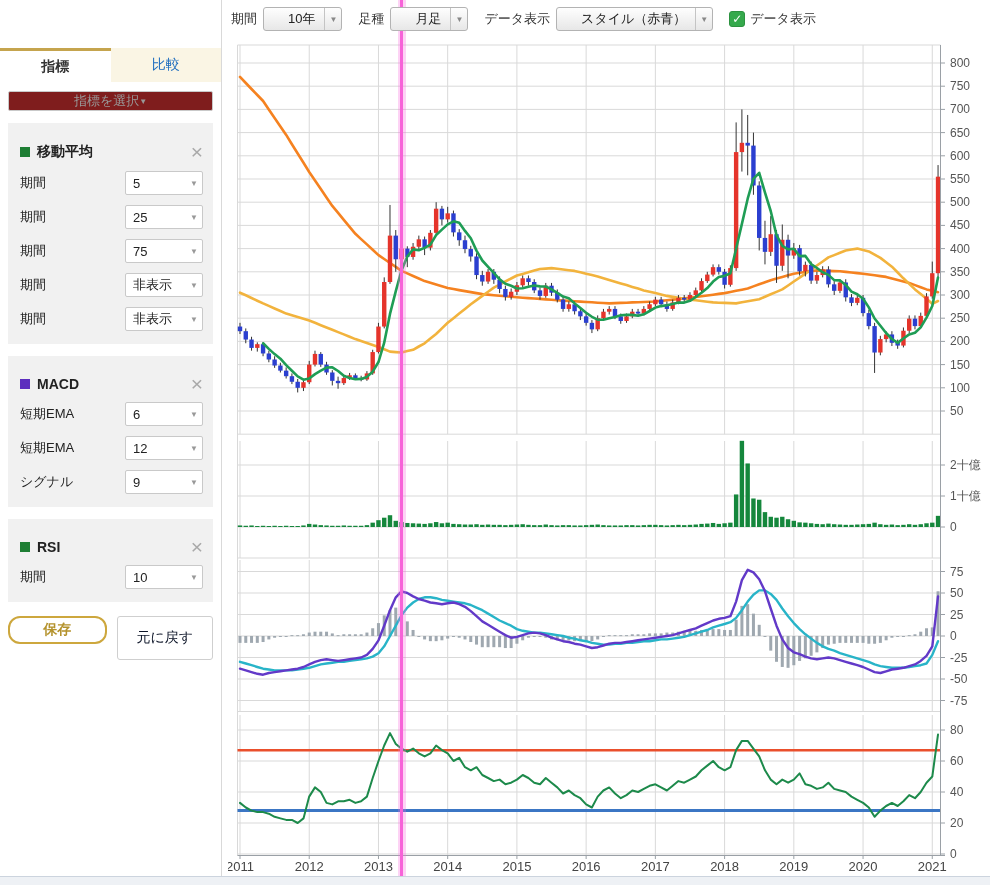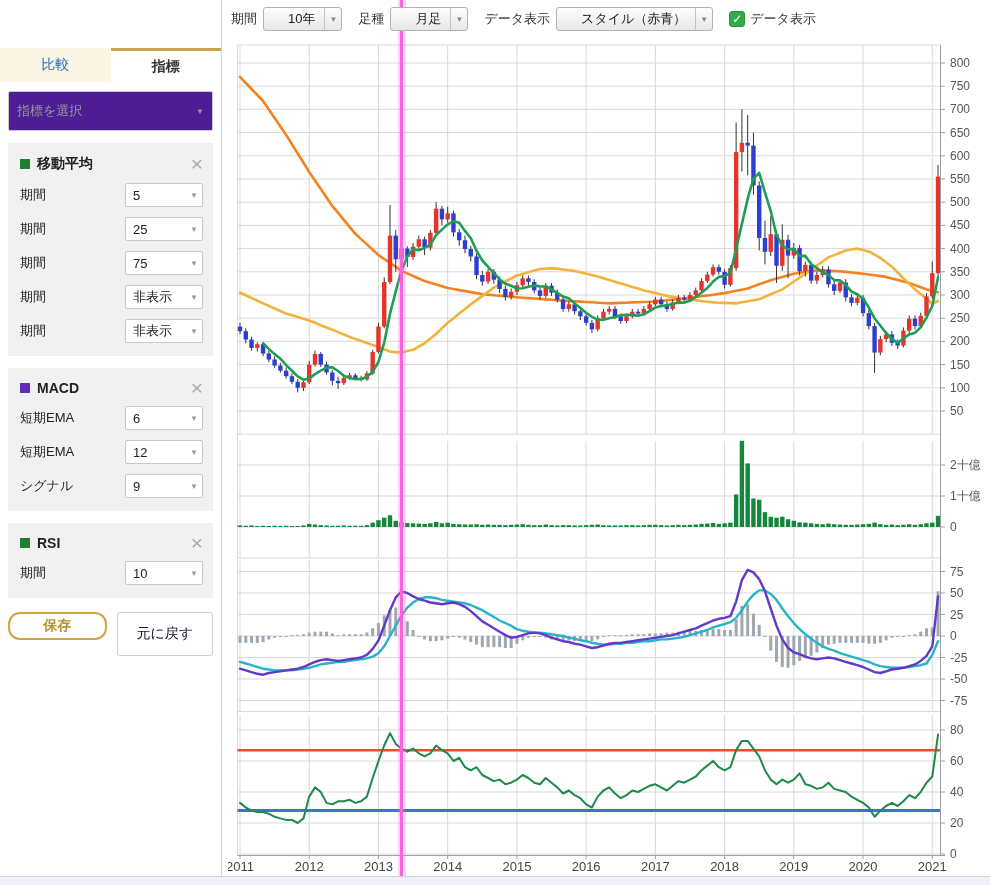--- a/index.html
+++ b/index.html
@@ -16,24 +16,24 @@
   .cb { width:16px; height:16px; border-radius:3px; background:#35a94c; border:1px solid #2d9240; color:#fff;
         font-size:12px; display:flex; align-items:center; justify-content:center; margin-right:5px; cursor:pointer; }
 
   
   .sidebar { position:absolute; left:0; top:0; width:221px; height:876px; background:#fff; z-index:10; }
   .side-divider { position:absolute; left:221px; top:0; width:1px; height:876px; background:#d9d9d9; }
   .tabs { display:flex; margin-top:48px; height:34px; }
   .tab { flex:1; display:flex; align-items:center; justify-content:center; font-size:14px; cursor:pointer; }
   .tab.active { background:#fff; border-top:3px solid #c5a44e; font-weight:bold; color:#333; }
   .tab.inactive { background:#faf5e4; color:#1b6bbf; }
-  .iselect { margin:9px 8px 0 8px; height:40px; border:1px solid #c9c9c9; border-radius:2px; background:#4c1d95;
-             display:flex; align-items:center; justify-content:space-between; padding:0 8px; color:#999; font-size:13px; cursor:pointer; }
+  .iselect { margin:9px 8px 0 8px; height:20px; border:1px solid #c9c9c9; border-radius:2px; background:#7f1d1d;
+             display:flex; align-items:center; justify-content:center; padding:0 8px; color:#999; font-size:13px; cursor:pointer; }
   .iselect .caret { color:#999; font-size:8px; }
-  .card { background:#f1f1f1; margin:12px 8px 0 8px; padding:12px 10px 13px 12px; }
+  .card { background:#f1f1f1; margin:12px 8px 0 8px; padding:20px 10px 13px 12px; }
   .card-head { display:flex; align-items:center; }
   .swatch { width:10px; height:10px; margin-right:7px; }
   .card-title { font-weight:bold; font-size:14px; color:#222; flex:1; }
   .close { color:#a9a9a9; font-size:21px; line-height:16px; cursor:pointer; }
   .row { display:flex; align-items:center; justify-content:space-between; margin-top:10px; }
   .rlabel { font-size:13px; color:#222; }
   .rsel { position:relative; width:78px; height:24px; background:#fff; border:1px solid #c9c9c9; border-radius:2px;
           display:flex; align-items:center; padding:0 14px 0 7px; font-size:13px; color:#222; cursor:pointer; }
   .rsel .caret { position:absolute; right:4px; color:#999; font-size:8px; }
   .btnrow { display:flex; gap:10px; margin:14px 8px 0 8px; }
@@ -68,22 +68,22 @@
       <span class="arr">▼</span>
     </span>
     <span class="cb">
       <span>✓</span>
     </span>
     <span class="tlabel">データ表示</span>
   </div>
 
   <div class="sidebar">
     <div class="tabs">
+      <div class="tab active">指標</div>
       <div class="tab inactive">比較</div>
-      <div class="tab active">指標</div>
     </div>
     <div class="iselect">
       <span>指標を選択</span>
       <span class="caret">▼</span>
     </div>
 
     <div class="card">
       <div class="card-head">
         <span class="swatch" style="background: rgb(30, 126, 52);"></span>
         <span class="card-title">移動平均</span>

